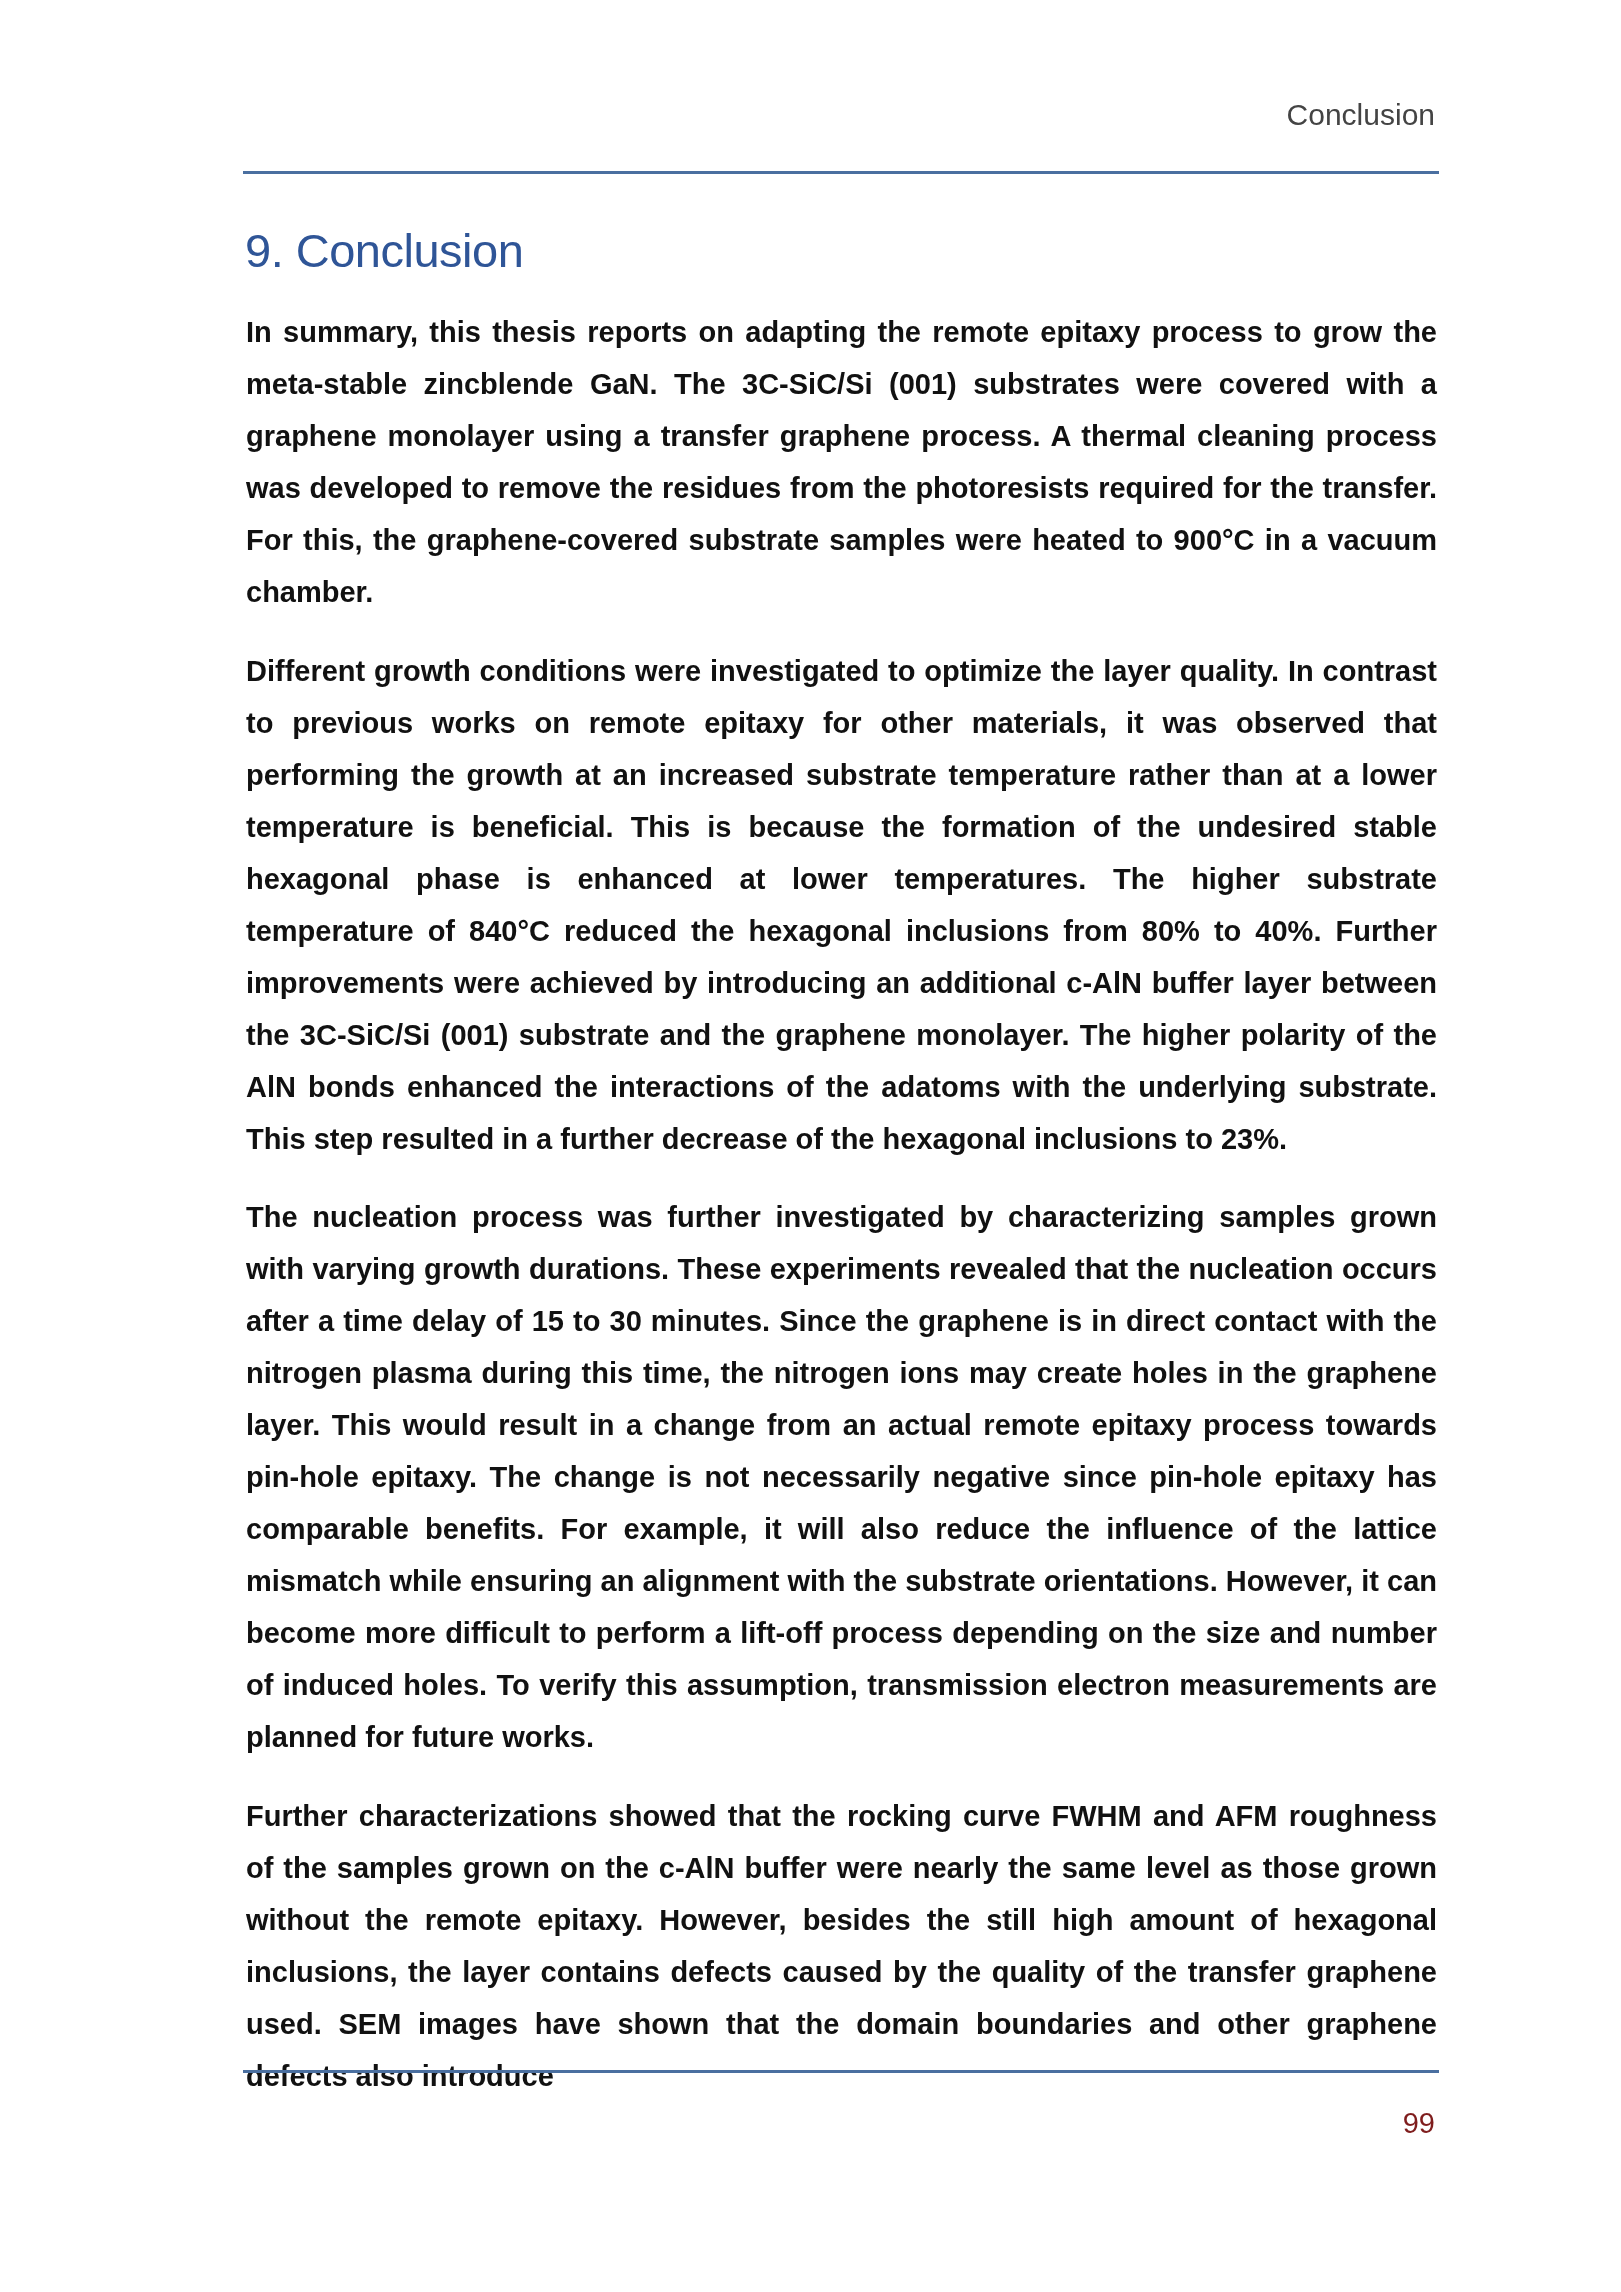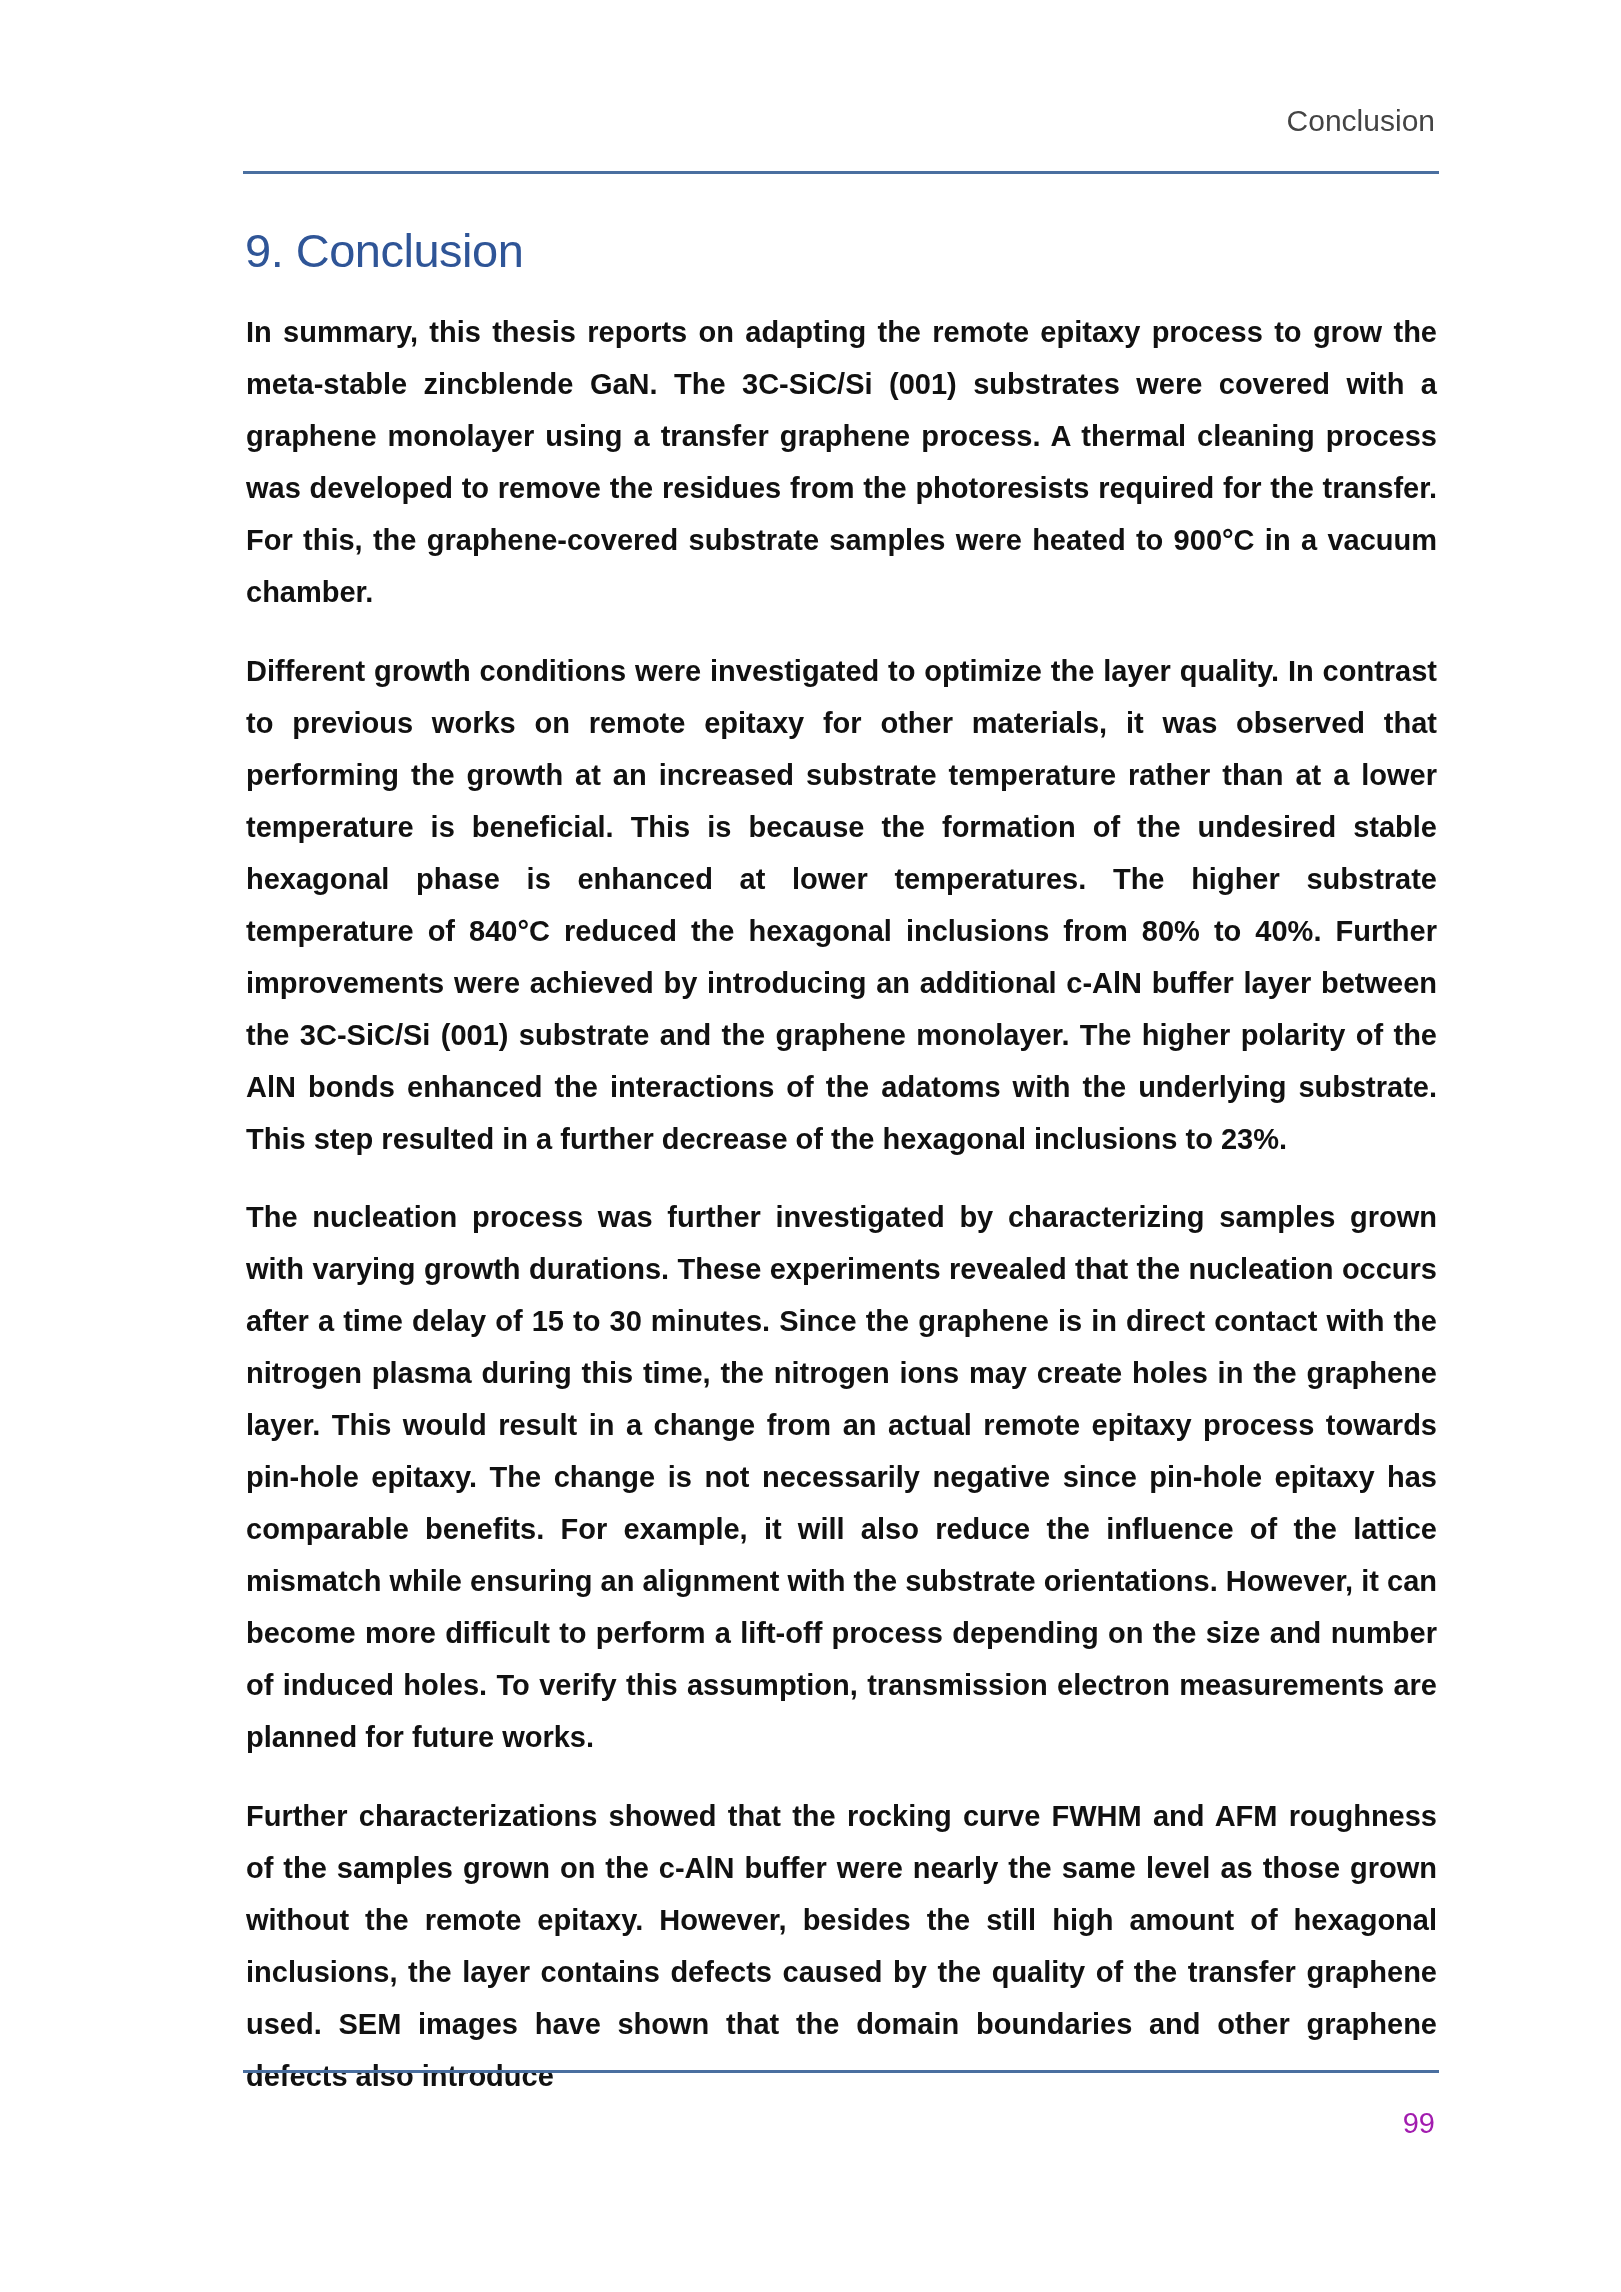--- a/index.html
+++ b/index.html
@@ -1,26 +1,26 @@
 <!DOCTYPE html>
 <html><head>
 <meta charset="utf-8">
 <style>
   html, body { margin:0; padding:0; background:#ffffff; }
   body { width:1621px; height:2293px; position:relative; overflow:hidden;
          font-family:"Liberation Sans", "DejaVu Sans", sans-serif; color:#111; }
-  .running-head { position:absolute; top:104px; right:186px; font-size:30px; color:#444; }
+  .running-head { position:absolute; top:98px; right:186px; font-size:30px; color:#444; }
   .rule { position:absolute; left:243px; width:1196px; height:2.9px; background:#4a6fa0; }
   .rule.top { top:171px; }
   .rule.bottom { top:2070px; }
   .heading { position:absolute; top:223px; left:245px; font-size:47px; color:#2f5597;
              font-weight:normal; margin:0; letter-spacing:-0.5px; }
   .body { position:absolute; top:306px; left:246px; width:1191px;font-weight:bold; }
   .para { font-size:29px; line-height:52px; text-align:justify; margin:0 0 26.5px 0; }
-  .page-num { position:absolute; top:2107px; right:186px; font-size:29px; color:#a21caf; }
+  .page-num { position:absolute; top:2107px; right:186px; font-size:29px; color:#7f1d1d; }
 </style>
 </head>
 <body>
 
 <div class="running-head">Conclusion</div>
 <div class="rule top"></div>
 
 <h1 class="heading">9. Conclusion</h1>
 
 <div class="body">

